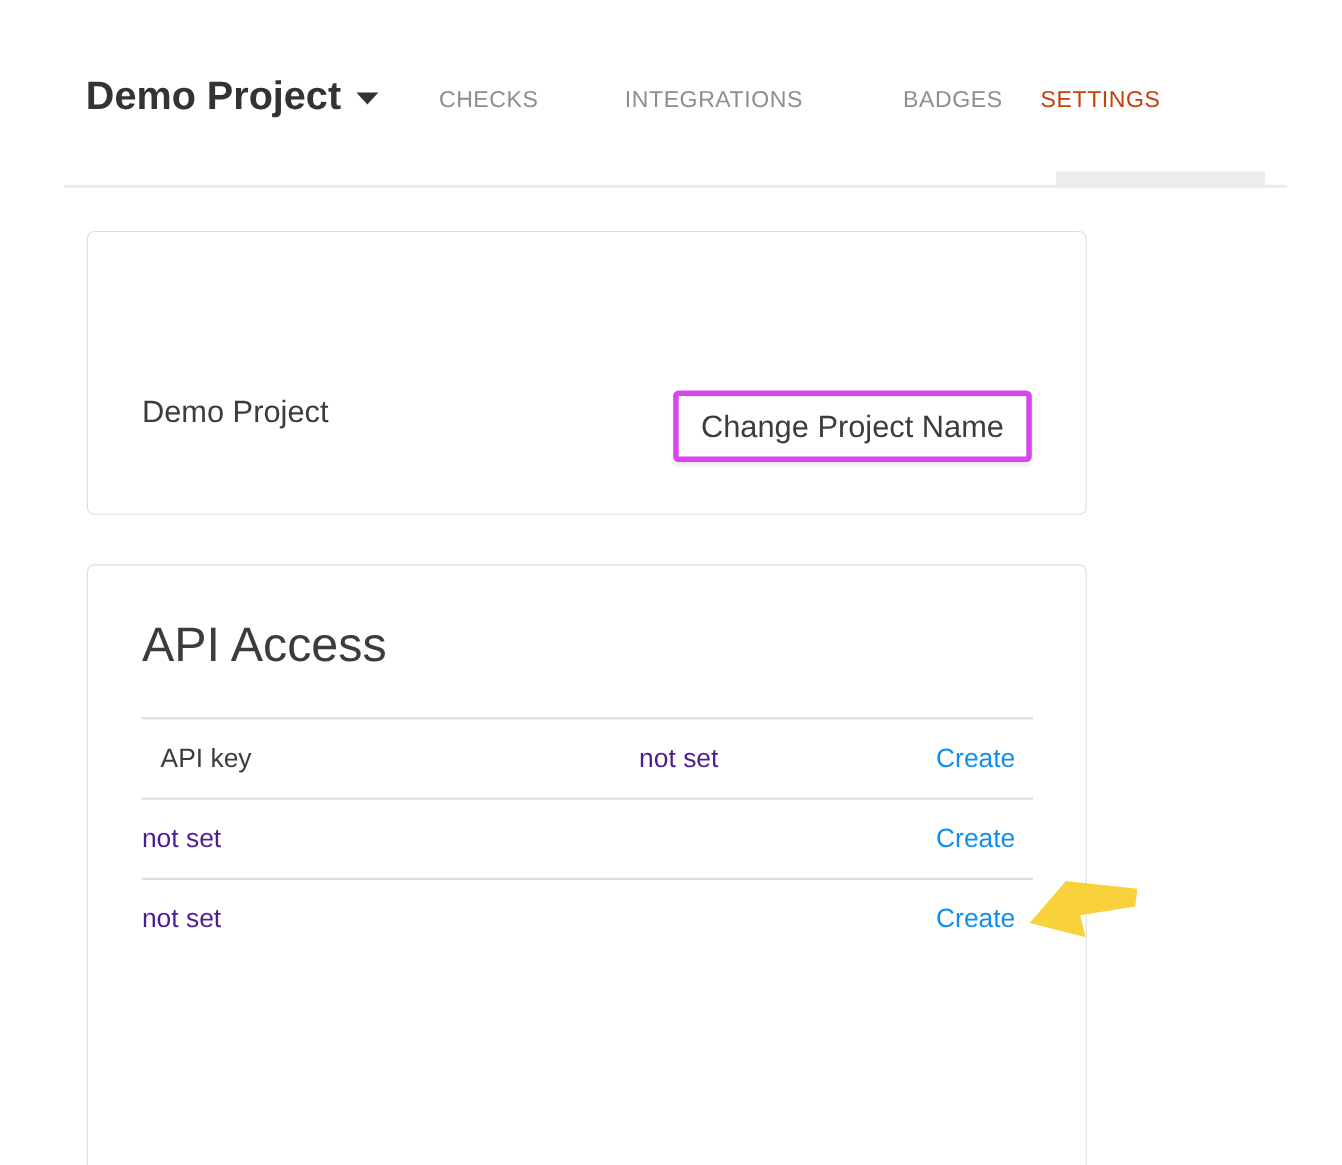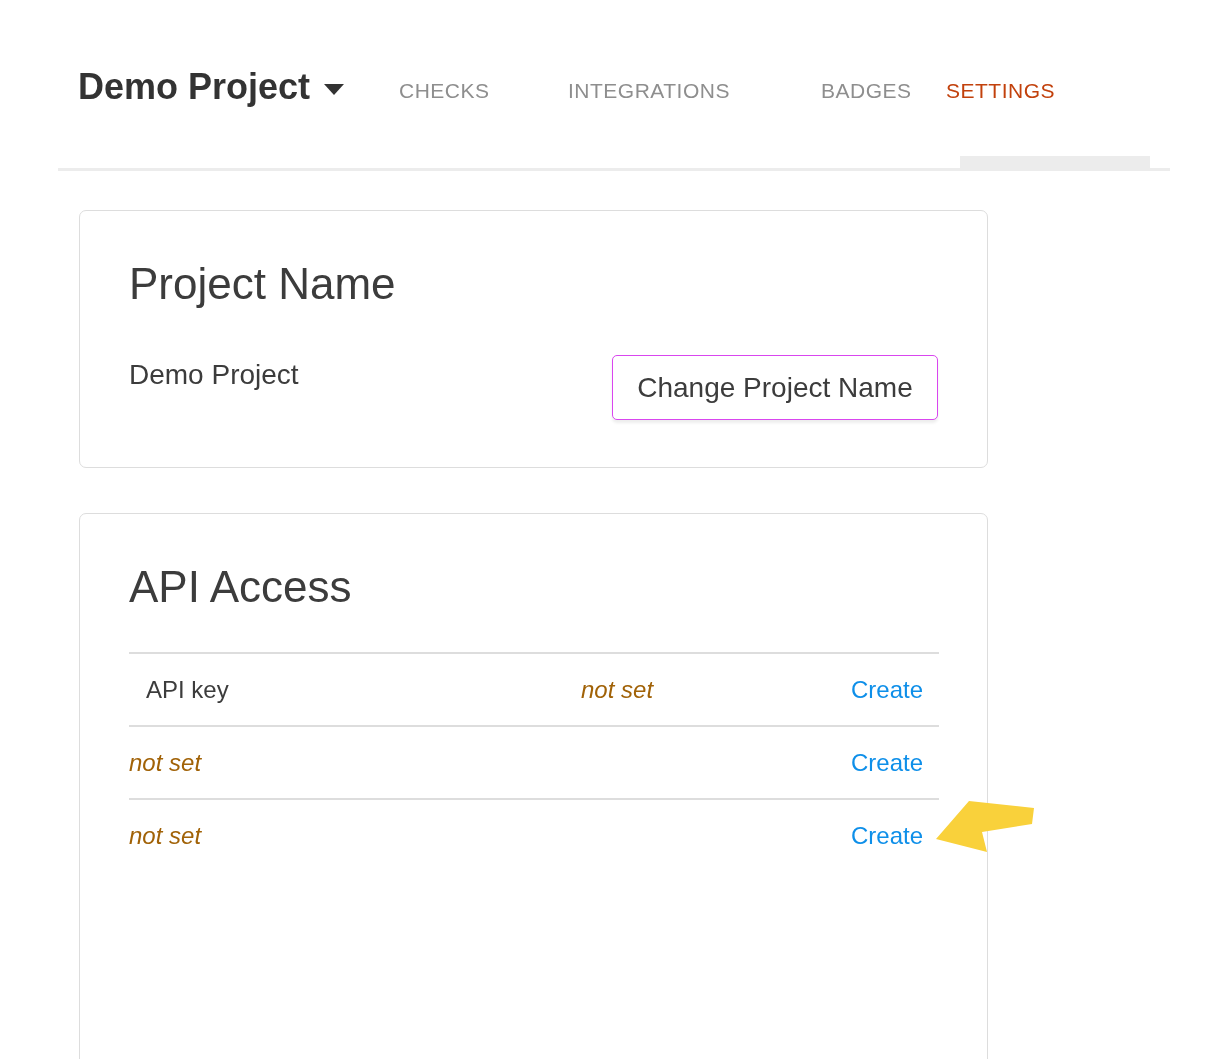--- a/index.html
+++ b/index.html
@@ -93,21 +93,21 @@
     left: 49px; top: 146px;
     font-size: 28px;
     line-height: 36px;
     color: #3c3c3c;
   }
   .change-name-button {
     position: absolute;
     left: 532px; top: 144px;
     width: 326px; height: 65px;
     background: #ffffff;
-    border: 1px solid #d946ef;
+    border: 5px solid #d946ef;
     border-radius: 5px;
     font-family: "Liberation Sans", sans-serif;
     font-size: 28px;
     color: #3c3c3c;
     text-align: center;
     cursor: pointer;
     box-shadow: 0 3px 3px rgba(0,0,0,0.07);
   }
 
   
@@ -123,22 +123,21 @@
     border-top: 2px solid #dddddd;
     font-size: 24px;
   }
   .api-row .cell-label {
     flex: 0 0 452px;
     padding-left: 17px;
     color: #3c3c3c;
   }
   .api-row .cell-value {
     flex: 1 1 auto;
-    font-style: italic;
-    color: #a16207;
+    color: #4c1d95;
   }
   .api-row .cell-action {
     flex: 0 0 190px;
     text-align: right;
     padding-right: 16px;
   }
   .create-link {
     color: #0e8fe9;
     text-decoration: none;
     cursor: pointer;
@@ -164,21 +163,20 @@
 
   <div class="nav-tab t0">CHECKS</div>
   <div class="nav-tab t1">INTEGRATIONS</div>
   <div class="nav-tab t2">BADGES</div>
   <div class="nav-tab t3">SETTINGS</div>
 
   <div class="nav-active-block"></div>
   <div class="nav-underline"></div>
 
   <div class="card project-name-card">
-    <div class="card-title">Project Name</div>
     <div class="current-project-name">Demo Project</div>
     <button class="change-name-button">Change Project Name</button>
   </div>
 
   <div class="card api-access-card">
     <div class="card-title">API Access</div>
 
     <div class="api-table">
 
       <div class="api-row">

